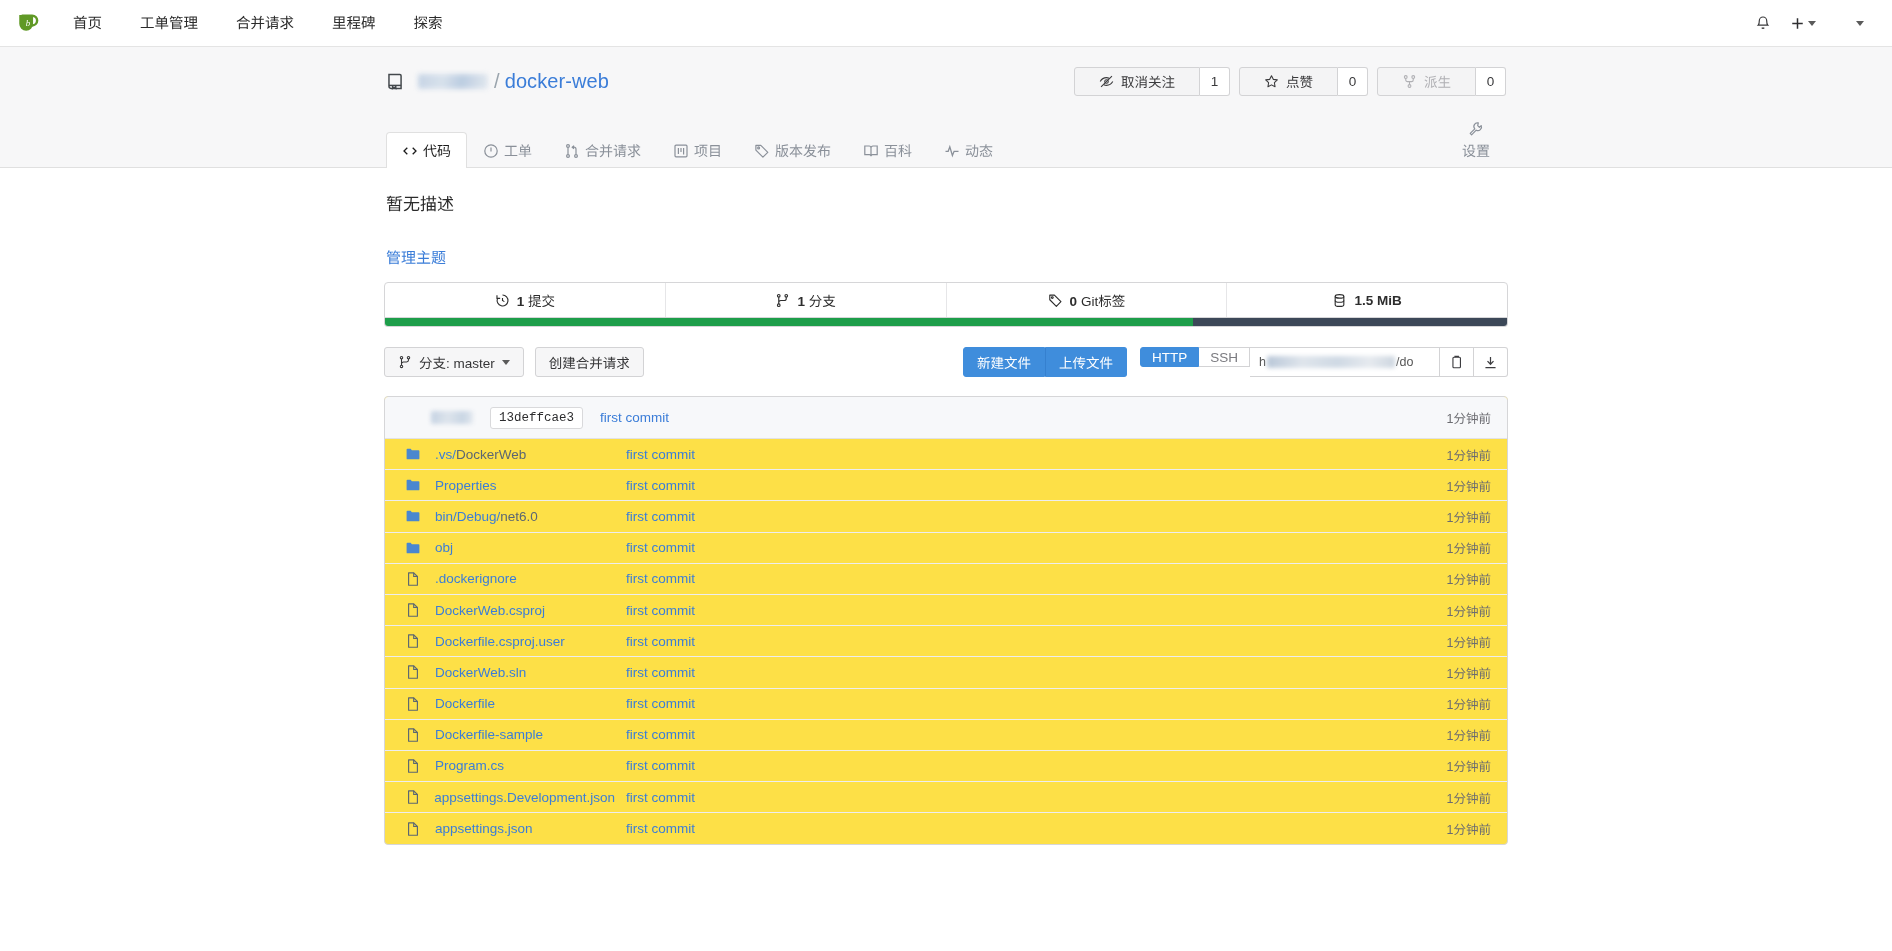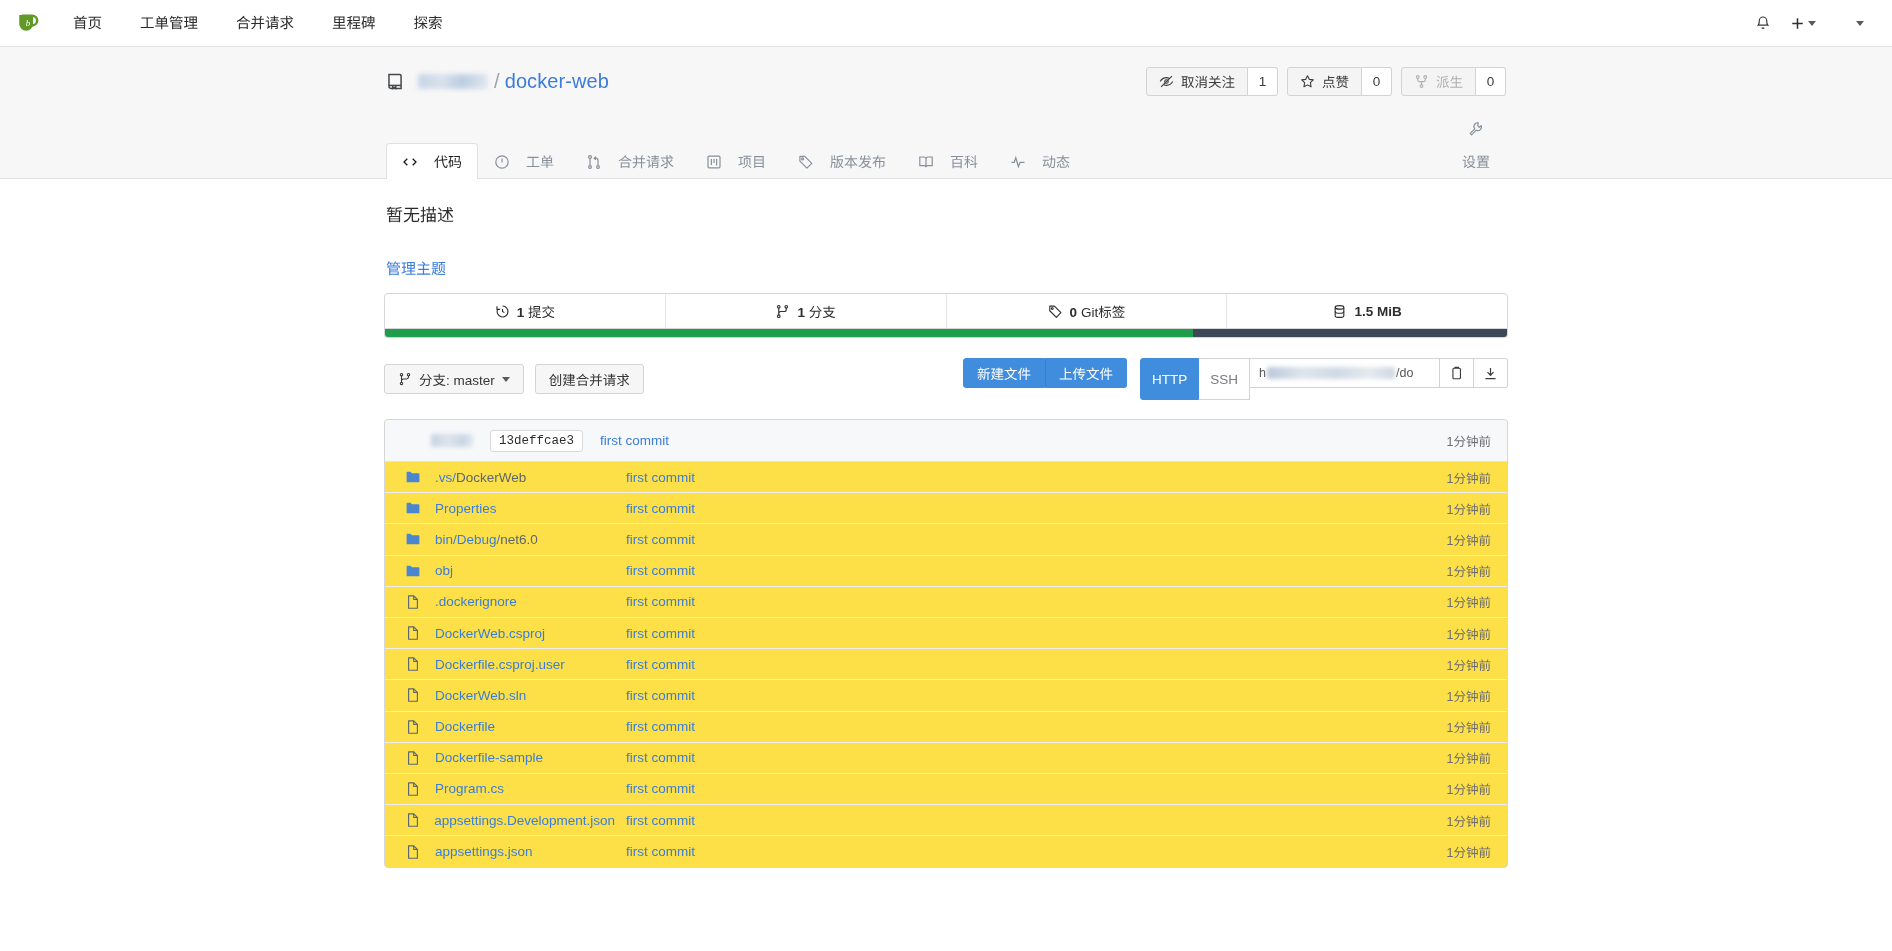--- a/index.html
+++ b/index.html
@@ -62,41 +62,41 @@
     opacity: .95;
     position: relative; top: 1px;
   }
   .repo-slash { color: #9aa4ad; margin: 0 5px 0 6px; font-size: 20px; }
   .repo-name { color: #3b7dd8; }
 
   .repo-actions { margin-left: auto; display: flex; align-items: center; gap: 9px; }
   .btn-group { display: flex; align-items: stretch; }
   .btn-g-main {
     display: flex; align-items: center; gap: 7px;
-    height: 29px; padding: 0 12px;
+    height: 29px; padding: 0 24px;
     background: #f4f4f5;
     border: 1px solid #d3d3d5;
     border-radius: 3px 0 0 3px;
     font-size: 13.5px; color: #3a3a3c;
     cursor: pointer; white-space: nowrap;
   }
   .btn-g-main.disabled { color: #b0b0b4; }
   .btn-g-count {
     display: flex; align-items: center; justify-content: center;
     min-width: 30px; height: 29px; padding: 0 9px;
     background: #fff;
     border: 1px solid #d3d3d5; border-left: none;
     border-radius: 0 3px 3px 0;
     font-size: 13.5px; color: #3a3a3c;
   }
 
   
   .repo-tabs { display: flex; align-items: flex-end; margin-top: 12px; position: relative; }
   .tab {
-    display: flex; align-items: center; gap: 16px;
+    display: flex; align-items: center; gap: 5px;
     padding: 9px 15px 8px 15px;
     font-size: 14px; color: #8a9099;
     border: 1px solid transparent;
     border-bottom: none;
     margin-bottom: -1px;
     cursor: pointer;
     white-space: nowrap;
     line-height: 18px;
   }
   .tab.active {
@@ -138,33 +138,33 @@
   
   .toolbar { display: flex; align-items: center; margin-top: 20px; }
   .btn {
     height: 30px; padding: 0 13px;
     display: inline-flex; align-items: center; gap: 7px;
     border: 1px solid #d3d3d5; border-radius: 3px;
     background: #f6f6f7; color: #363638;
     font-size: 13.5px; cursor: pointer; white-space: nowrap;
   }
   .btn + .btn { margin-left: 11px; }
-  .toolbar-right { margin-left: auto; display: flex; align-items: flex-start; }
+  .toolbar-right { margin-left: auto; display: flex; align-items: flex-end; }
   .btn-primary {
     height: 30px; padding: 0 13px;
     display: inline-flex; align-items: center;
     background: #3f8ddc; color: #fff;
     border: 1px solid #3f8ddc;
     font-size: 13.5px; cursor: pointer; white-space: nowrap;
   }
   .btn-primary.left { border-radius: 3px 0 0 3px; }
   .btn-primary.right { border-radius: 0 3px 3px 0; border-left: 1px solid #3580cf; }
   .clone-box { display: flex; align-items: stretch; margin-left: 13px; }
   .proto {
-    height: 42px; padding: 0 11px;
+    height: 20px; padding: 0 11px;
     display: flex; align-items: center;
     font-size: 13.5px; cursor: pointer;
     border: 1px solid #d3d3d5;
   }
   .proto.sel { background: #3f8ddc; color: #fff; border-color: #3f8ddc; border-radius: 3px 0 0 3px; }
   .proto.unsel { background: #fff; color: #7b7b80; border-left: none; }
   .clone-url {
     height: 30px; width: 190px;
     display: flex; align-items: center;
     padding: 0 9px;

